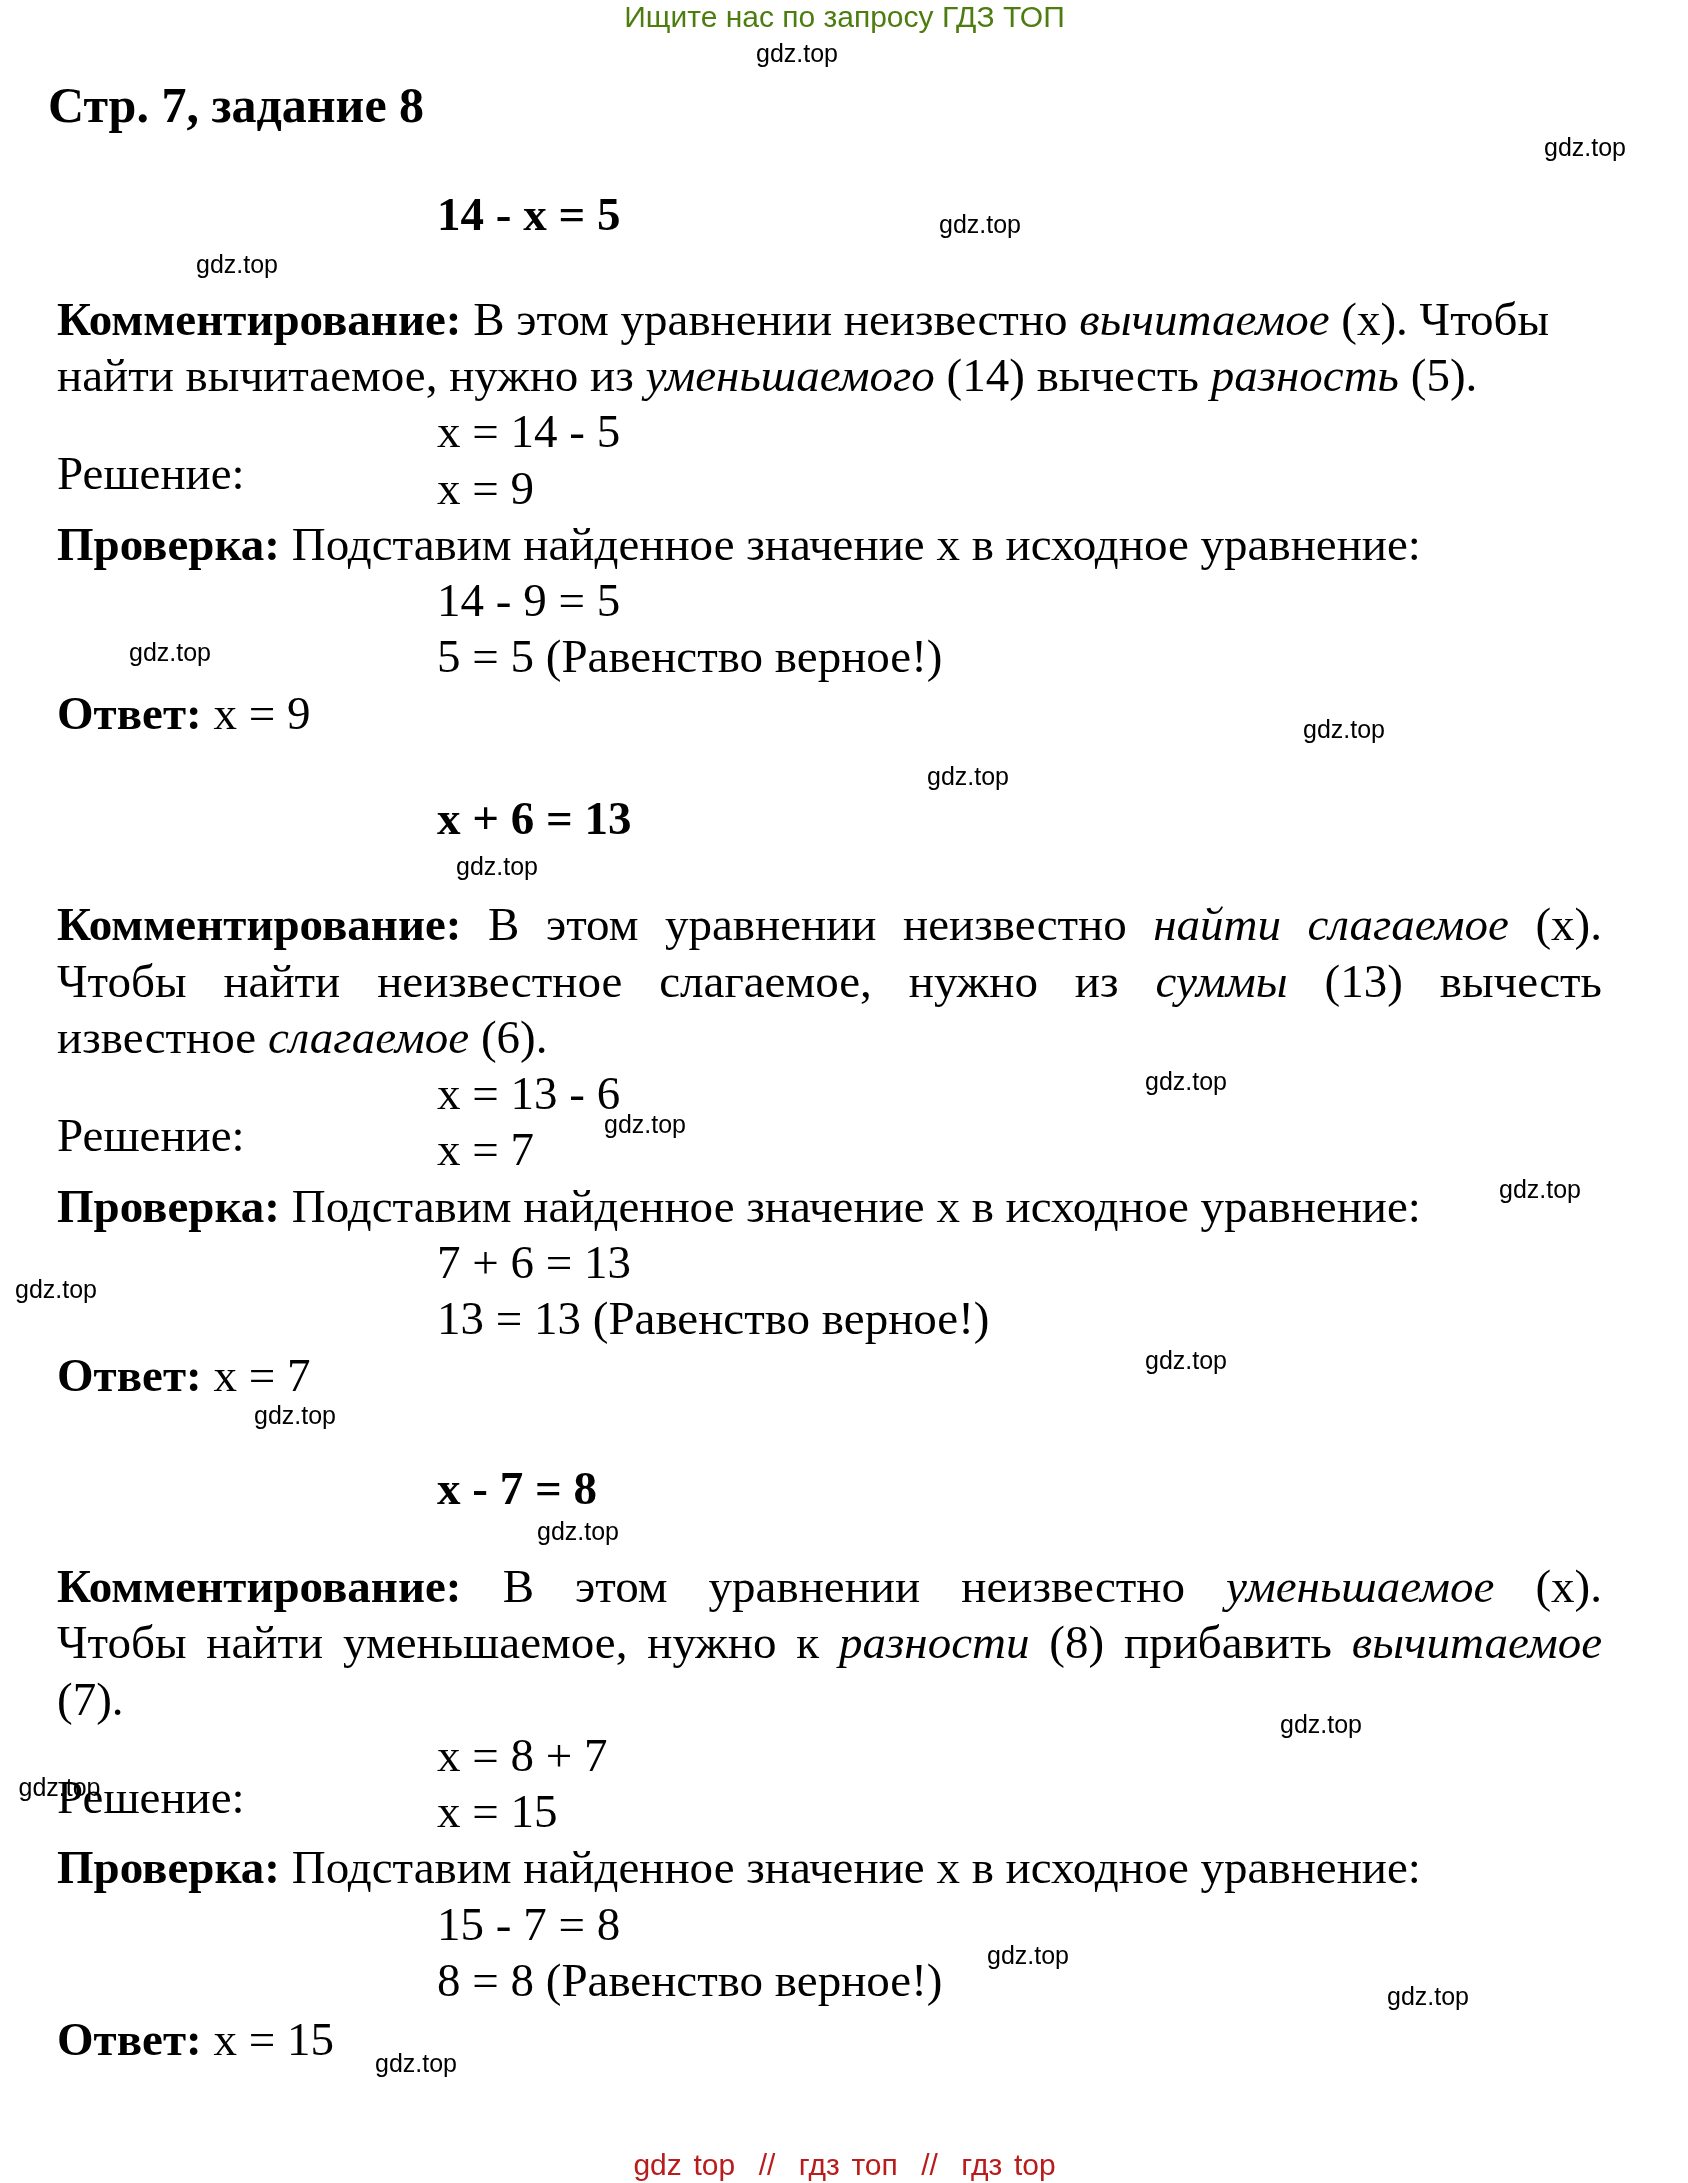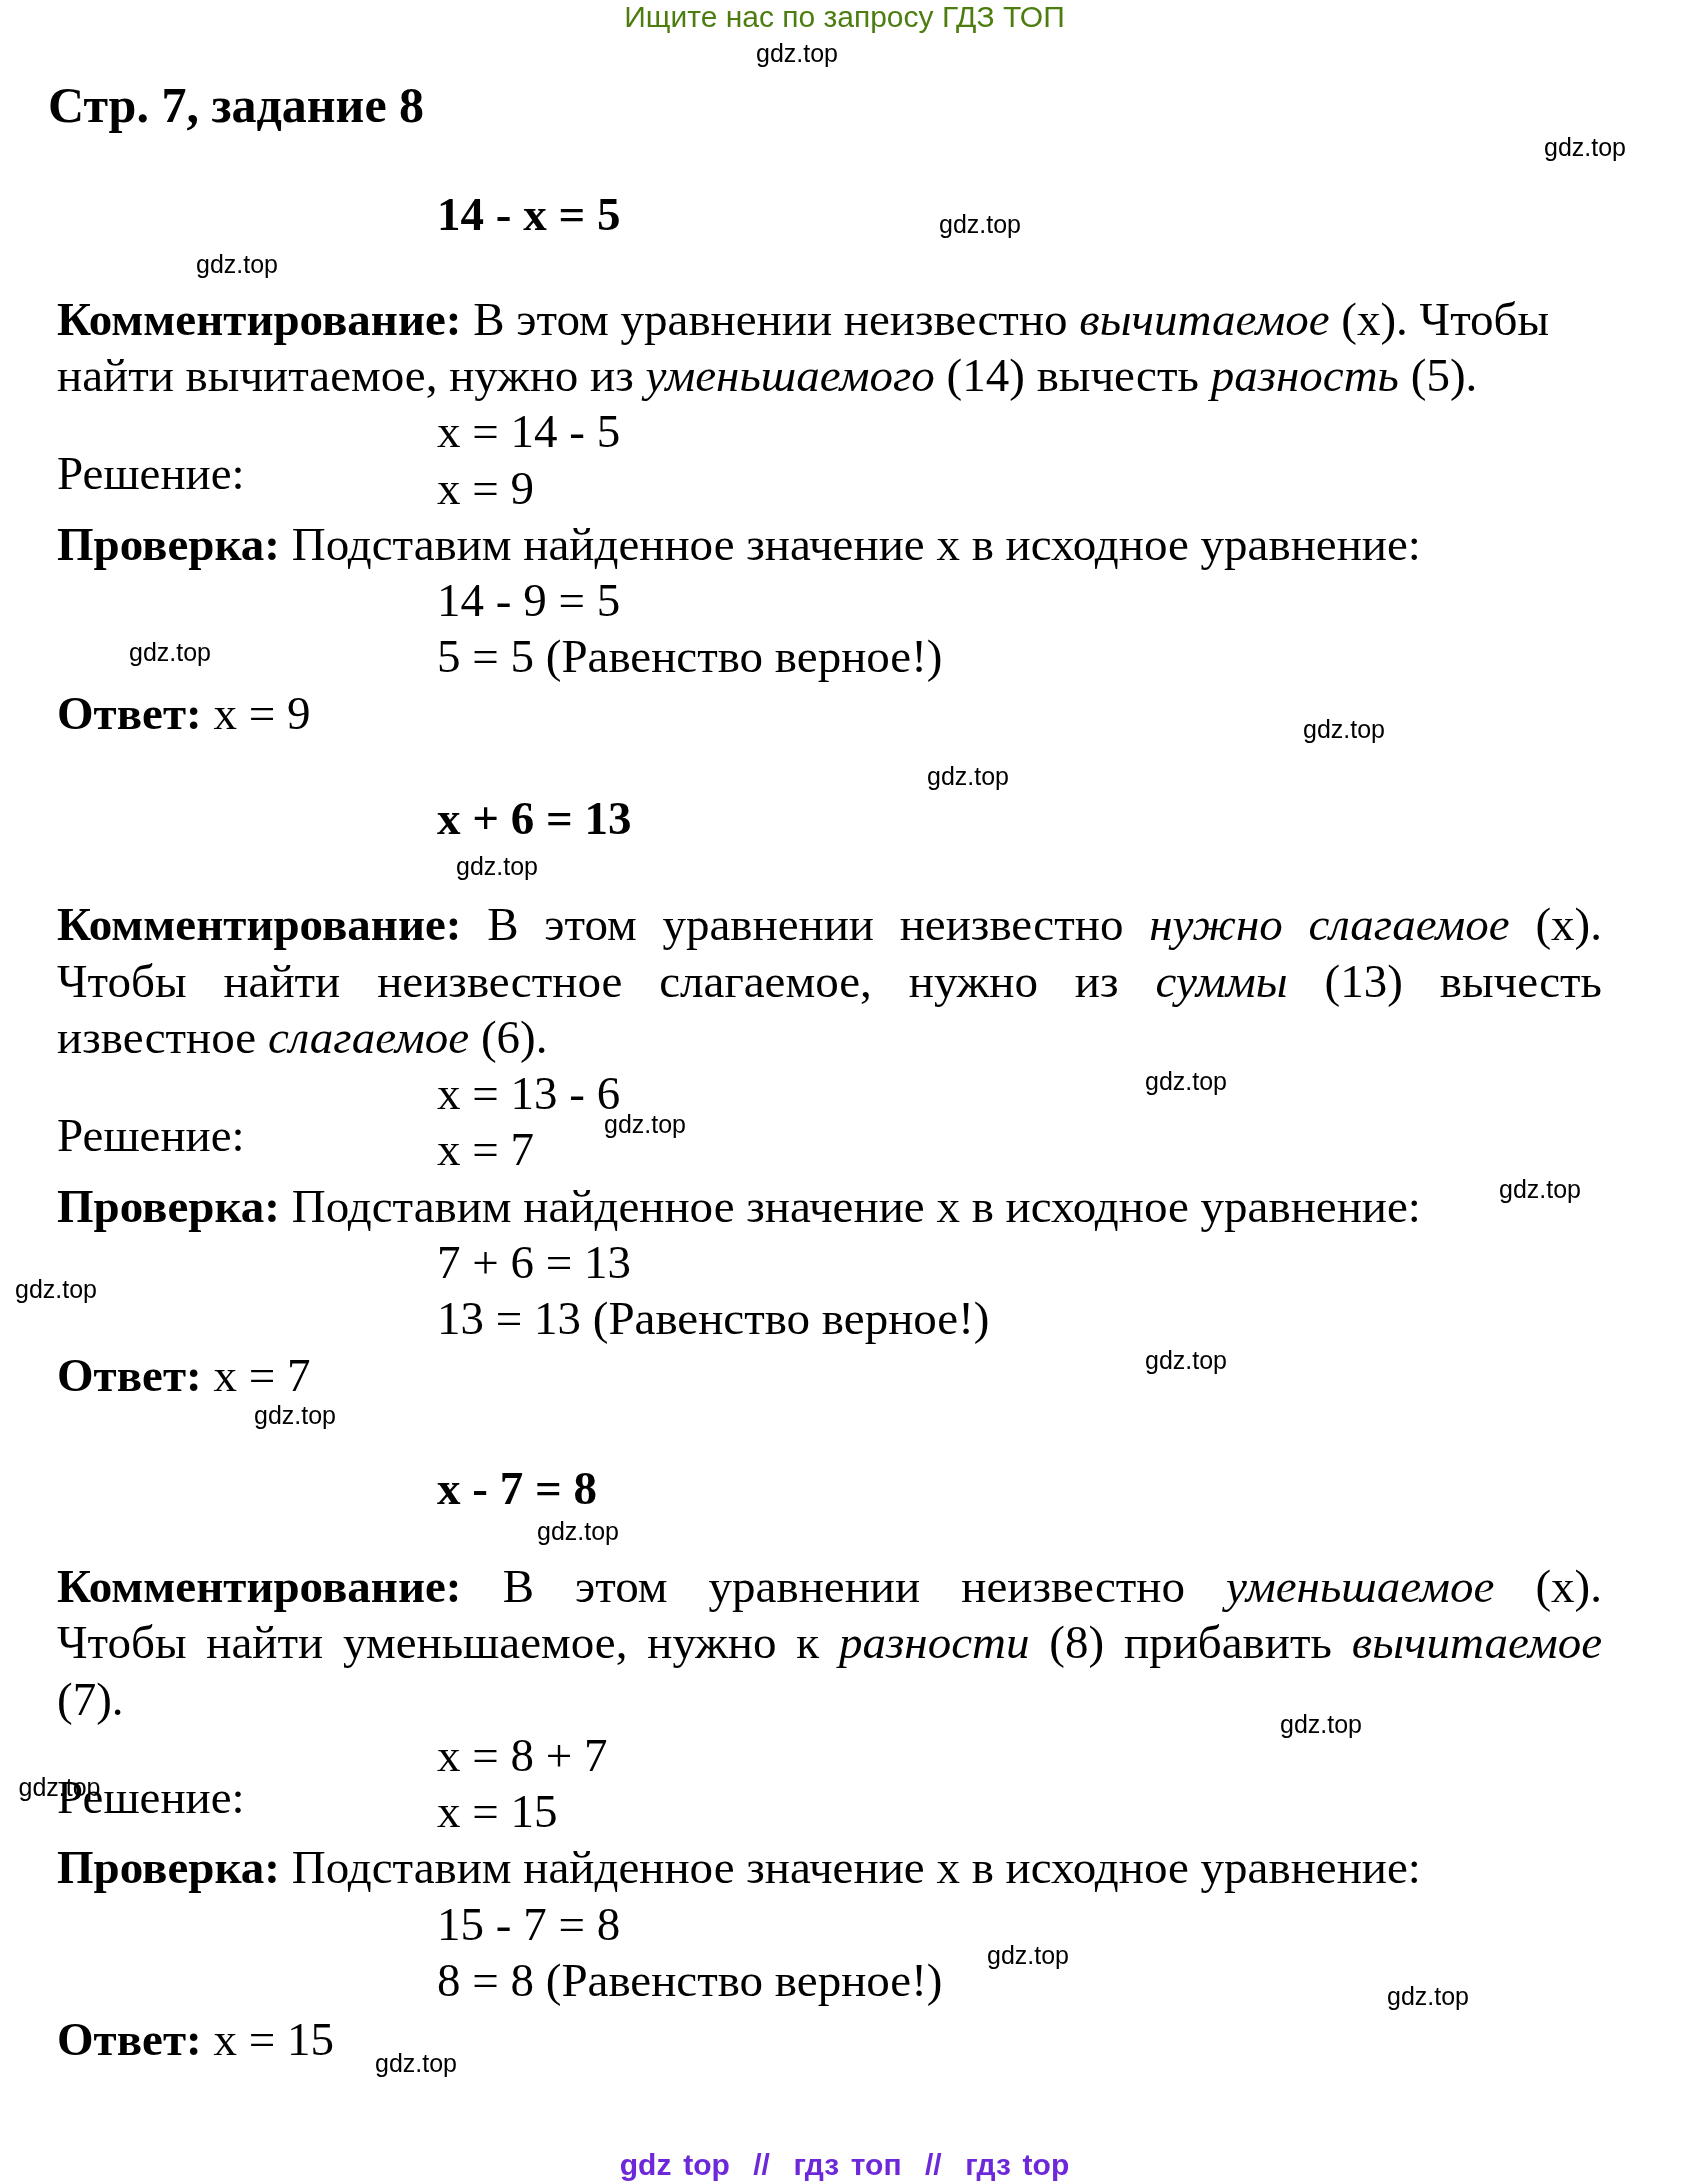--- a/index.html
+++ b/index.html
@@ -48,21 +48,21 @@
 
 <div class="abs line" style="top:688px; left:57px;">
   <span class="lbl-inline">Ответ:</span>
   <span>x = 9</span>
 </div>
 
 <div class="abs eq" style="top:793px;">x + 6 = 13</div>
 
 <div class="abs line full justify" style="top:899px;">
   <span class="lbl-inline">Комментирование:</span>
-  <span>В этом уравнении неизвестно </span><span class="ital">нужно слагаемое</span><span> (x).</span>
+  <span>В этом уравнении неизвестно </span><span class="ital">найти слагаемое</span><span> (x).</span>
 </div>
 <div class="abs line full justify" style="top:956px;">
   <span>Чтобы найти неизвестное слагаемое, нужно из </span><span class="ital">суммы</span><span> (13) вычесть</span>
 </div>
 <div class="abs line full" style="top:1012px;">
   <span>известное </span><span class="ital">слагаемое</span><span> (6).</span>
 </div>
 
 <div class="abs line label" style="top:1068px;">Решение:</div>
 <div class="abs line val" style="top:1068px;">x = 13 - 6</div>
@@ -123,14 +123,14 @@
 <div class="abs wm" style="left:15px; top:1275px;">gdz.top</div>
 <div class="abs wm" style="left:1145px; top:1346px;">gdz.top</div>
 <div class="abs wm" style="left:254px; top:1401px;">gdz.top</div>
 <div class="abs wm" style="left:537px; top:1517px;">gdz.top</div>
 <div class="abs wm" style="left:1280px; top:1710px;">gdz.top</div>
 <div class="abs wm" style="left:18.5px; top:1773px;">gdz.top</div>
 <div class="abs wm" style="left:987px; top:1941px;">gdz.top</div>
 <div class="abs wm" style="left:1387px; top:1982px;">gdz.top</div>
 <div class="abs wm" style="left:375px; top:2049px;">gdz.top</div>
 
-<div class="abs footer" style="color:#6d28d9; white-space:pre;font-weight:bold;">gdz top  //  гдз топ  //  гдз top</div>
+<div class="abs footer" style="color:#b91c1c; white-space:pre;">gdz top  //  гдз топ  //  гдз top</div>
 
 
 </body></html>

